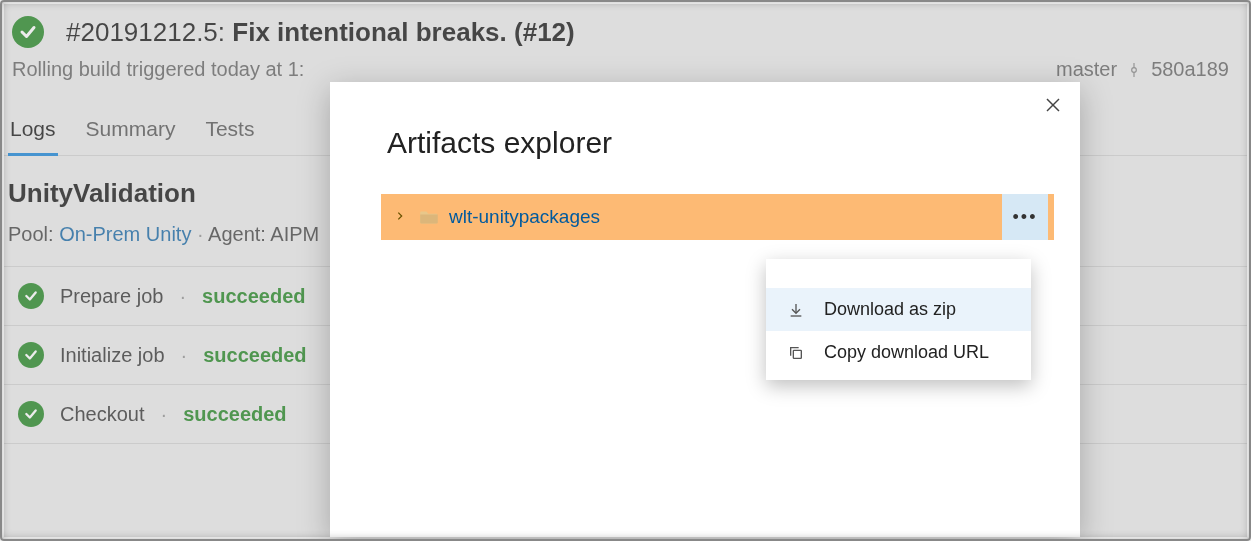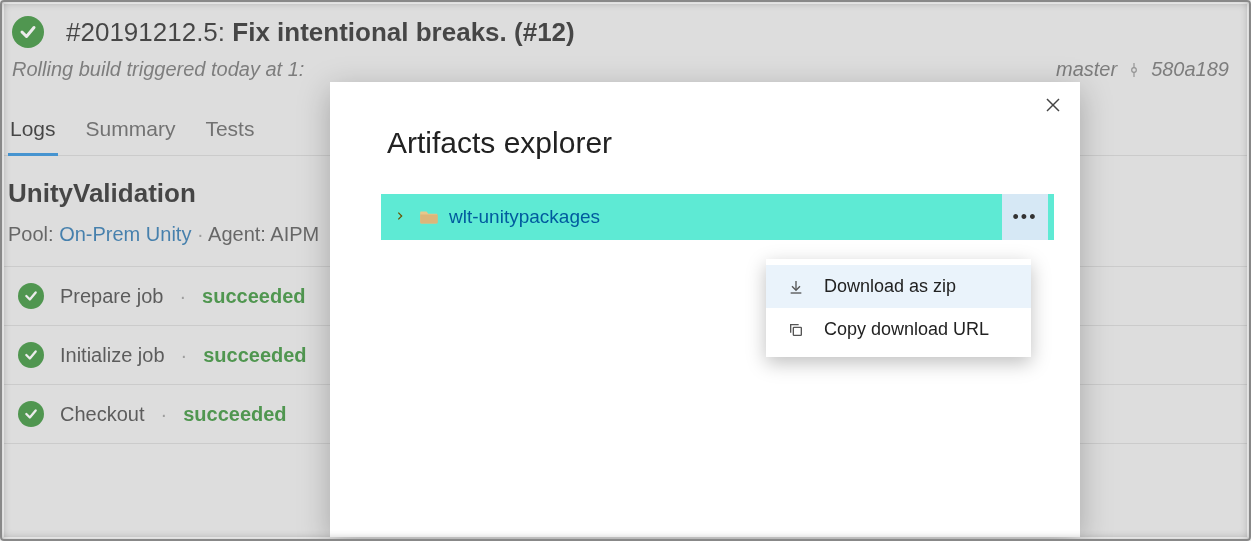--- a/index.html
+++ b/index.html
@@ -58,21 +58,20 @@
       color: #000;
     }
     .title-text .bold { font-weight: 600; }
     .subtitle-row {
       display: flex;
       align-items: center;
       justify-content: space-between;
       padding: 10px 18px 0 0;
       font-size: 20px;
       color: #555;
-      font-style: italic;
     }
     .subtitle-right {
       display: flex;
       align-items: center;
       gap: 10px;
       color: #555;
       margin-left: 12px;
     }
     .branch-icon, .commit-icon {
       color: #777;
@@ -152,21 +151,21 @@
       font-size: 20px;
     }
     .modal-title {
       font-size: 30px;
       font-weight: 300;
       color: #222;
       padding: 44px 0 0 32px;
     }
     .artifact-row {
       margin: 34px 26px 0 26px;
-      background: #5eead4;
+      background: #fdba74;
       display: flex;
       height: 46px;
       padding: 0 6px 0 10px;
       position: relative;
     }
     .artifact-left {
       display: flex;
       align-items: center;
       gap: 10px;
     }
@@ -196,21 +195,21 @@
     }
     .menu-item {
       display: flex;
       align-items: center;
       gap: 18px;
       padding: 11px 20px;
       font-size: 18px;
       color: #222;
       cursor: pointer;
     }
-    .menu-item.hover { background: #eaf3fb; }
+    .menu-item.hover { background: #eaf3fb; margin-top: 23px; }
     .menu-item .mi-icon { width: 20px; display:flex; justify-content:center; color:#555;}
   </style>
 </head>
 <body>
 
 <div class="page-bg">
   <div class="dim-overlay"></div>
 
   <div class="header">
     <div class="title-row">

